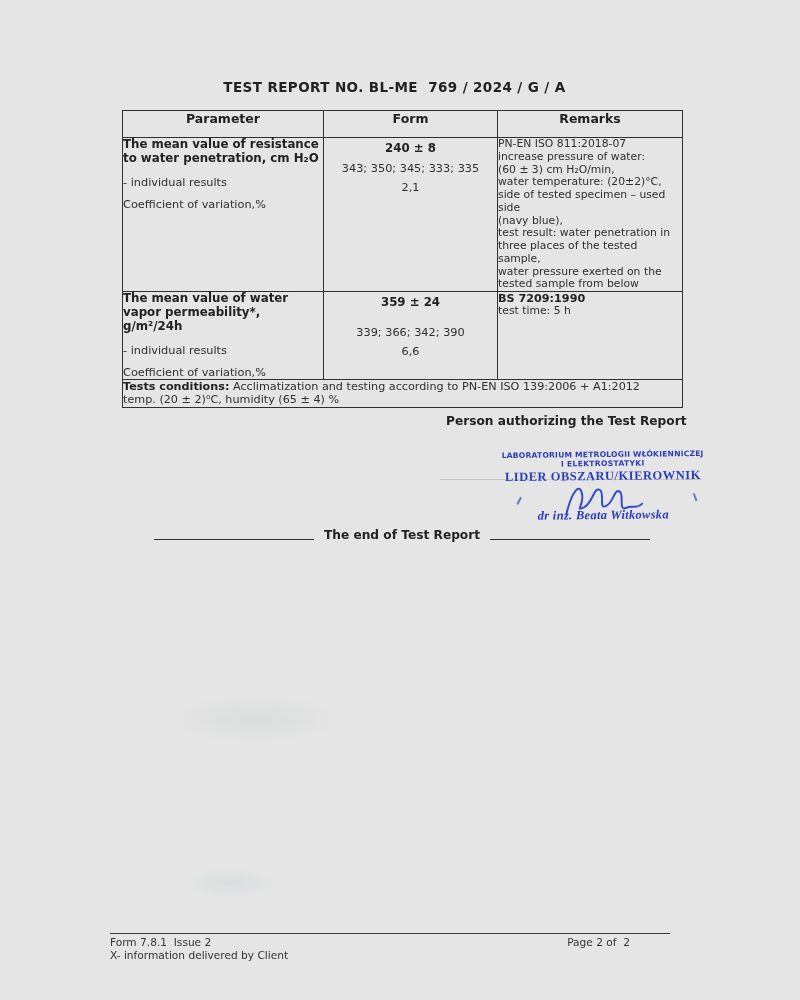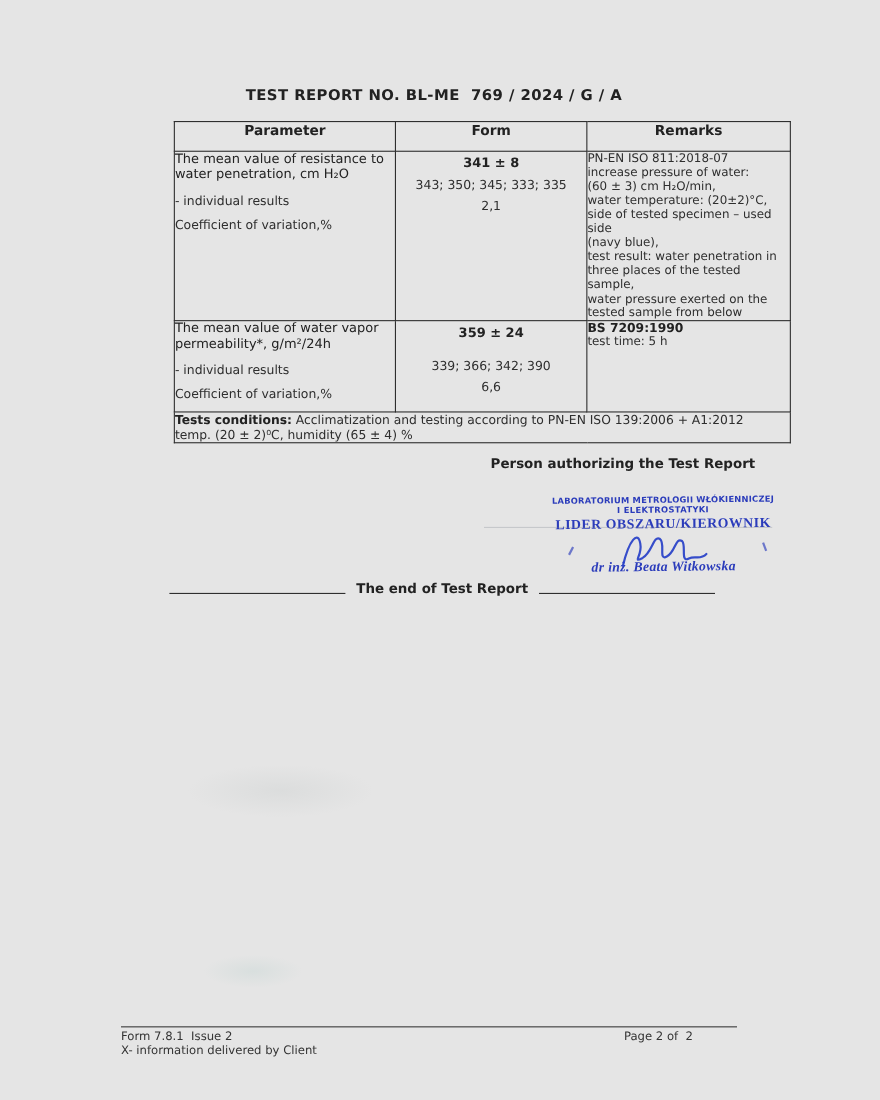--- a/index.html
+++ b/index.html
@@ -6,28 +6,28 @@
   .page{
     position:relative;width:800px;height:1000px;background:#e5e5e5;overflow:hidden;
     font-family:"DejaVu Sans","Liberation Sans",sans-serif;color:#2e2e2e;padding-left:48px;
   }
   .title{
     position:absolute;top:79px;left:122px;width:545px;text-align:center;
     font-size:13.5px;font-weight:bold;letter-spacing:.4px;color:#222;white-space:pre-wrap;
   }
   table.report-table{
     position:absolute;left:122px;top:110px;width:560px;
-    border-collapse:collapse;table-layout:fixed;margin-left:36px;
+    border-collapse:collapse;table-layout:fixed;
   }
   table.report-table th,table.report-table td{
     border:1.7px solid #2f2f2f;vertical-align:top;padding:0;
   }
   th.hdr{font-size:12.5px;font-weight:bold;text-align:center;height:26px;vertical-align:middle;color:#222;}
   td.param{padding:5px 8px 4px 9px;}
-  .param-title{font-size:11.8px;font-weight:normal;line-height:1.18;color:#222;}
+  .param-title{font-size:11.8px;font-weight:bold;line-height:1.18;color:#222;}
   .param-line{font-size:11.3px;margin-top:10px;}
   .param-line2{font-size:11.3px;margin-top:9px;}
   td.value{text-align:center;padding:5px 4px;}
   .value-main{font-size:11.8px;font-weight:bold;color:#222;margin-top:3px;}
   .value-sub{font-size:11.3px;margin-top:7px;}
   .value-sub2{font-size:11.3px;margin-top:6px;}
   td.value.row2 .value-sub{margin-top:17px;}
   td.remarks{padding:4px 5px 4px 6px;}
   .remarks-std{font-size:10.8px;line-height:1.2;}
   .remarks-std.bold{font-weight:bold;color:#222;font-size:11.2px;}
@@ -99,21 +99,21 @@
       </tr>
     </thead>
     <tbody>
       <tr style="height:137px;">
         <td class="param">
           <div class="param-title">The mean value of resistance to water penetration, cm H₂O</div>
           <div class="param-line">- individual results</div>
           <div class="param-line2">Coefficient of variation,%</div>
         </td>
         <td class="value">
-          <div class="value-main">341 ± 8</div>
+          <div class="value-main">240 ± 8</div>
           <div class="value-sub">343; 350; 345; 333; 335</div>
           <div class="value-sub2">2,1</div>
         </td>
         <td class="remarks">
           <div class="remarks-std">PN-EN ISO 811:2018-07</div>
           <div class="remarks-lines">increase pressure of water:
 (60 ± 3) cm H₂O/min,
 water temperature: (20±2)°C,
 side of tested specimen – used side
 (navy blue),

